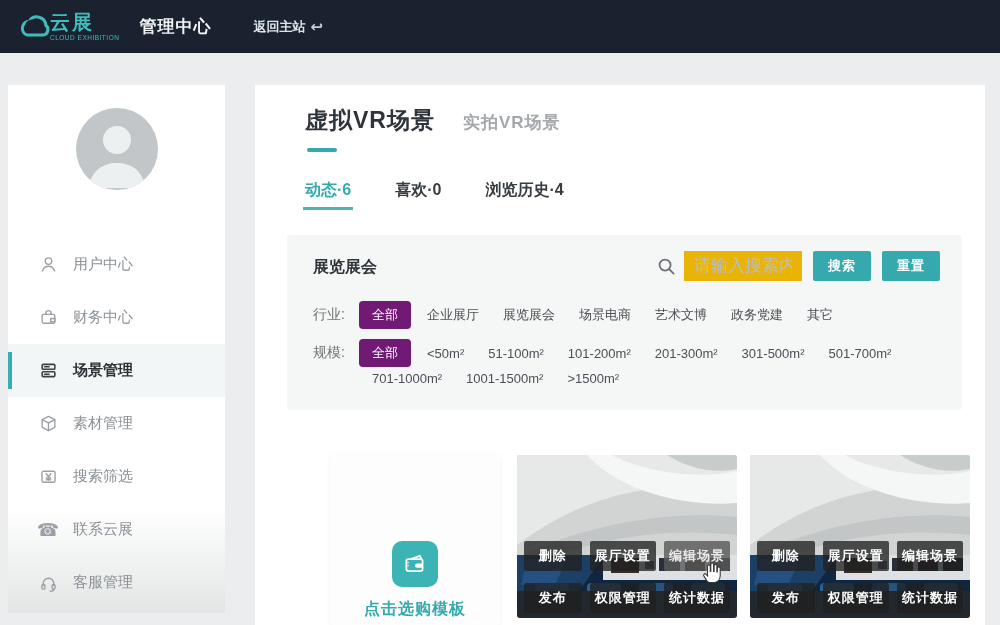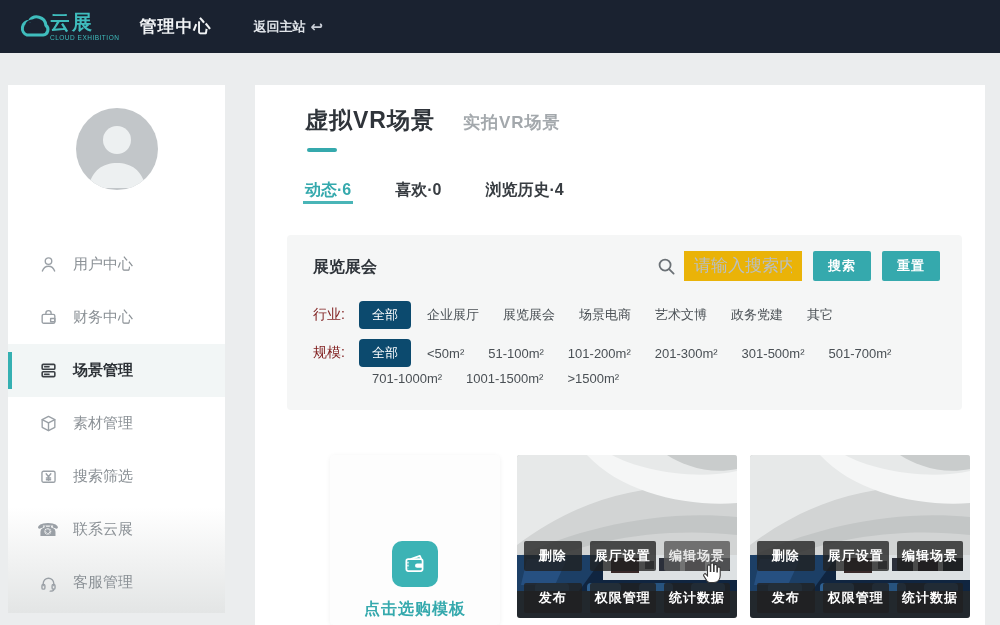--- a/index.html
+++ b/index.html
@@ -62,21 +62,21 @@
   
   .main {
     position:absolute; left:255px; top:85px; width:730px; height:540px;
     background:#ffffff; overflow:hidden;
   }
   .page-head { position:absolute; top:20px; left:50px; display:flex; align-items:baseline;text-align:center; }
   .vt { font-size:23px; font-weight:bold; color:#2f343a; letter-spacing:1px; cursor:pointer; }
   .rt { font-size:17px; font-weight:bold; color:#a3a8ac; margin-left:28px; letter-spacing:1px; cursor:pointer; }
   .vt-underline { position:absolute; top:63px; left:52px; width:30px; height:4px; border-radius:2px; background:#35a9ad; }
   .tabs { position:absolute; top:95px; left:50px; display:flex; }
-  .tab { font-size:16px; font-weight:bold; color:#383d42; margin-right:44px; padding-bottom:3px; cursor:pointer; position:relative; }
+  .tab { font-size:16px; font-weight:bold; color:#383d42; margin-right:44px; padding-bottom:9px; cursor:pointer; position:relative; }
   .tab.active { color:#35a9ad; }
   .tab.active::after { content:""; position:absolute; left:-2px; right:-2px; bottom:0; height:3px; background:#49b5b7; }
   
   .filter {
     position:absolute; left:32px; top:150px; width:675px; height:175px;
     background:#f5f6f6; border-radius:4px;
   }
   .filter-title { position:absolute; left:26px; top:22px; font-size:16px; font-weight:bold; color:#2f343a; }
   .search-group { position:absolute; right:22px; top:16px; display:flex; align-items:center; }
   .search-group .mag { width:19px; height:19px; margin-right:8px; }
@@ -87,23 +87,23 @@
   .search-input::placeholder { color:#b9bfc4; }
   .btn-teal {
     height:30px; padding:0 15px; margin-left:11px; background:#35a9ad; color:#fff;
     border:none; font-size:13px; font-weight:bold; border-radius:2px; cursor:pointer;
     font-family:inherit; letter-spacing:1px;
   }
   .f-row { position:absolute; left:26px; display:flex; align-items:center; }
   .f-row.r1 { top:66px; }
   .f-row.r2 { top:104px; }
   .f-row.r3 { top:136px; left:85px; }
-  .f-label { font-size:14px; color:#7f1d1d; width:46px; }
+  .f-label { font-size:14px; color:#737373; width:46px; }
   .chip-all {
-    background:#0c4a6e; color:#fff; font-size:13px; padding:5px 13px;
+    background:#701a75; color:#fff; font-size:13px; padding:5px 13px;
     border-radius:4px; margin-right:16px; cursor:pointer;
   }
   .opt { font-size:13px; color:#4a5055; margin-right:24px; cursor:pointer; white-space:nowrap; }
   
   .template-card {
     position:absolute; left:75px; top:370px; width:170px; height:170px;
     background:#fdfdfd; border-radius:4px; box-shadow:0 1px 5px rgba(0,0,0,0.06);
     display:flex; flex-direction:column; align-items:center; cursor:pointer;
   }
   .tpl-icon {

